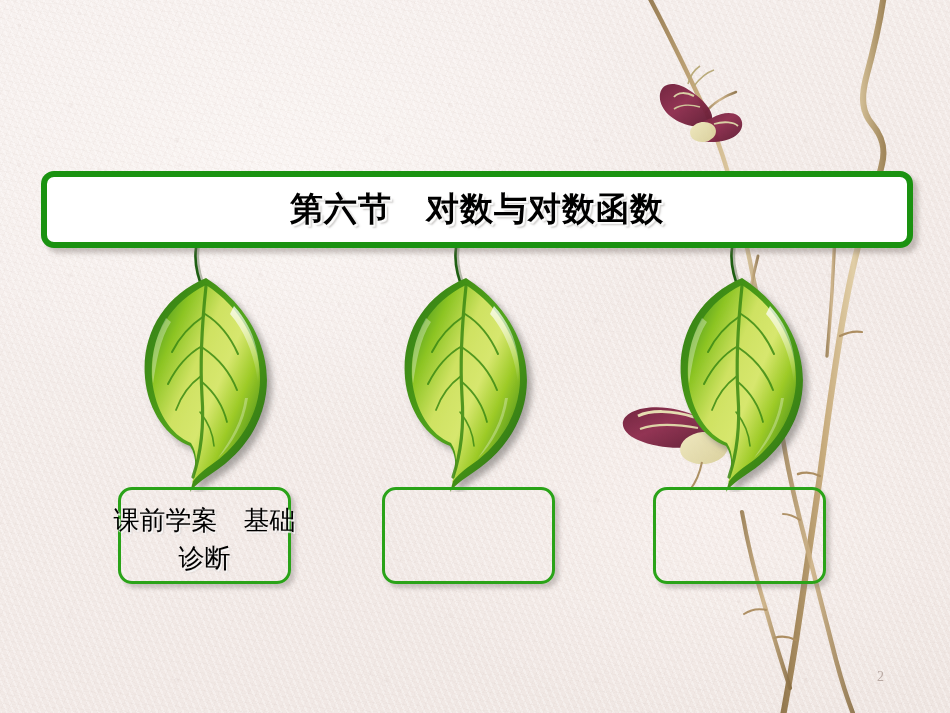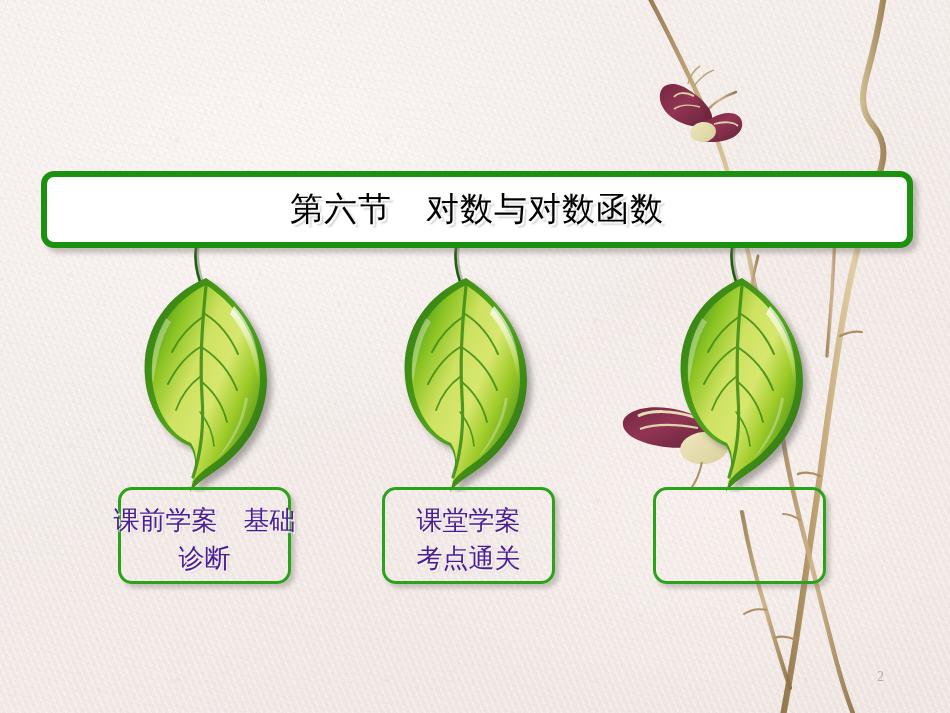--- a/index.html
+++ b/index.html
@@ -68,21 +68,21 @@
     border-radius: 13px;
     box-sizing: border-box;
     box-shadow: 5px 5px 5px rgba(120,110,105,.40);
     display: flex;
     align-items: center;
     justify-content: center;
     z-index: 6;
   }
   .title-text {
     font-size: 33px;
-    font-weight: normal;
+    font-weight: bold;
     color: #000000;
     letter-spacing: 1px;
     white-space: pre;
     text-shadow: 2px 2px 1px rgba(255,255,255,.95),
                  3px 3px 2px rgba(150,145,142,.55);
   }
 
   
   .leaf {
     position: absolute;
@@ -97,21 +97,21 @@
     border-radius: 14px;
     background: transparent;
     box-shadow: 4px 4px 4px rgba(130,122,118,.38);
     z-index: 7;
   }
   .label-text {
     position: absolute;
     z-index: 8;
     font-size: 26px;
     line-height: 38px;
-    color: #4c1d95;
+    color: #000000;
     text-align: center;
     white-space: pre-line;
     text-shadow: 1.5px 1.5px 1px rgba(255,255,255,.9),
                  2px 2px 2px rgba(150,145,142,.45);
   }
 
   
   .page-num {
     position: absolute;
     right: 66px;
@@ -369,20 +369,18 @@
     <path d="M96 34 C 116 56, 124 84, 120 112 C 118 92, 110 62, 92 42 Z" fill="url(#lf3gloss)" opacity=".85"></path>
     <path d="M28 46 C 16 66, 12 90, 15 112 C 18 92, 22 66, 33 50 Z" fill="#ffffff" opacity=".32"></path>
     <path d="M110 126 C 106 152, 94 172, 80 186 C 94 166, 104 148, 107 126 Z" fill="#ffffff" opacity=".30"></path>
   </svg>
 
   <div class="label-box" style="left:118px; top:487px; width:173px; height:97px;"></div>
   <div class="label-text" style="left:113px; top:502px; width:183px;">课前学案　基础
 诊断</div>
 
   <div class="label-box" style="left:382px; top:487px; width:173px; height:97px;"></div>
-  <div class="label-text" style="left:377px; top:502px; width:183px;">课堂学案
-考点通关</div>
 
   <div class="label-box" style="left:653px; top:487px; width:173px; height:97px;"></div>
 
   <div class="page-num">2</div>
 
 </div>
 
 </body></html>

